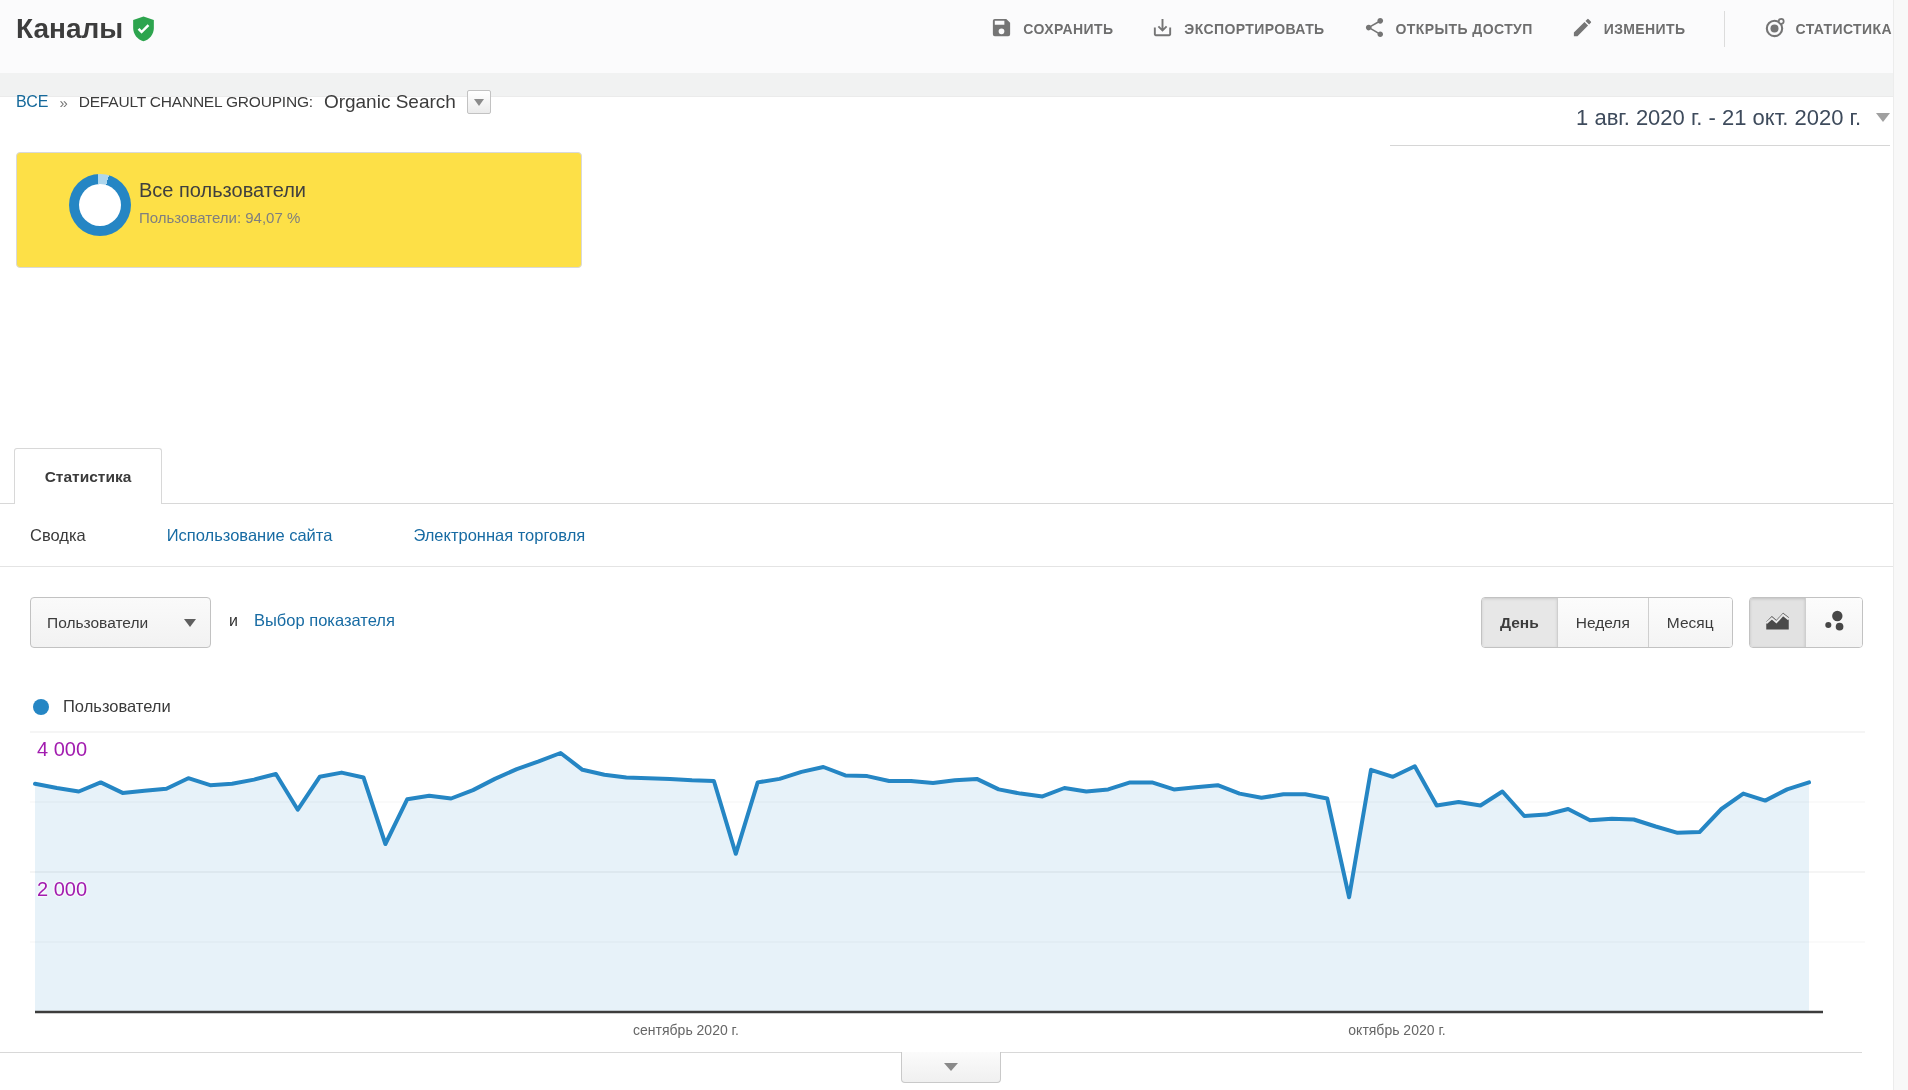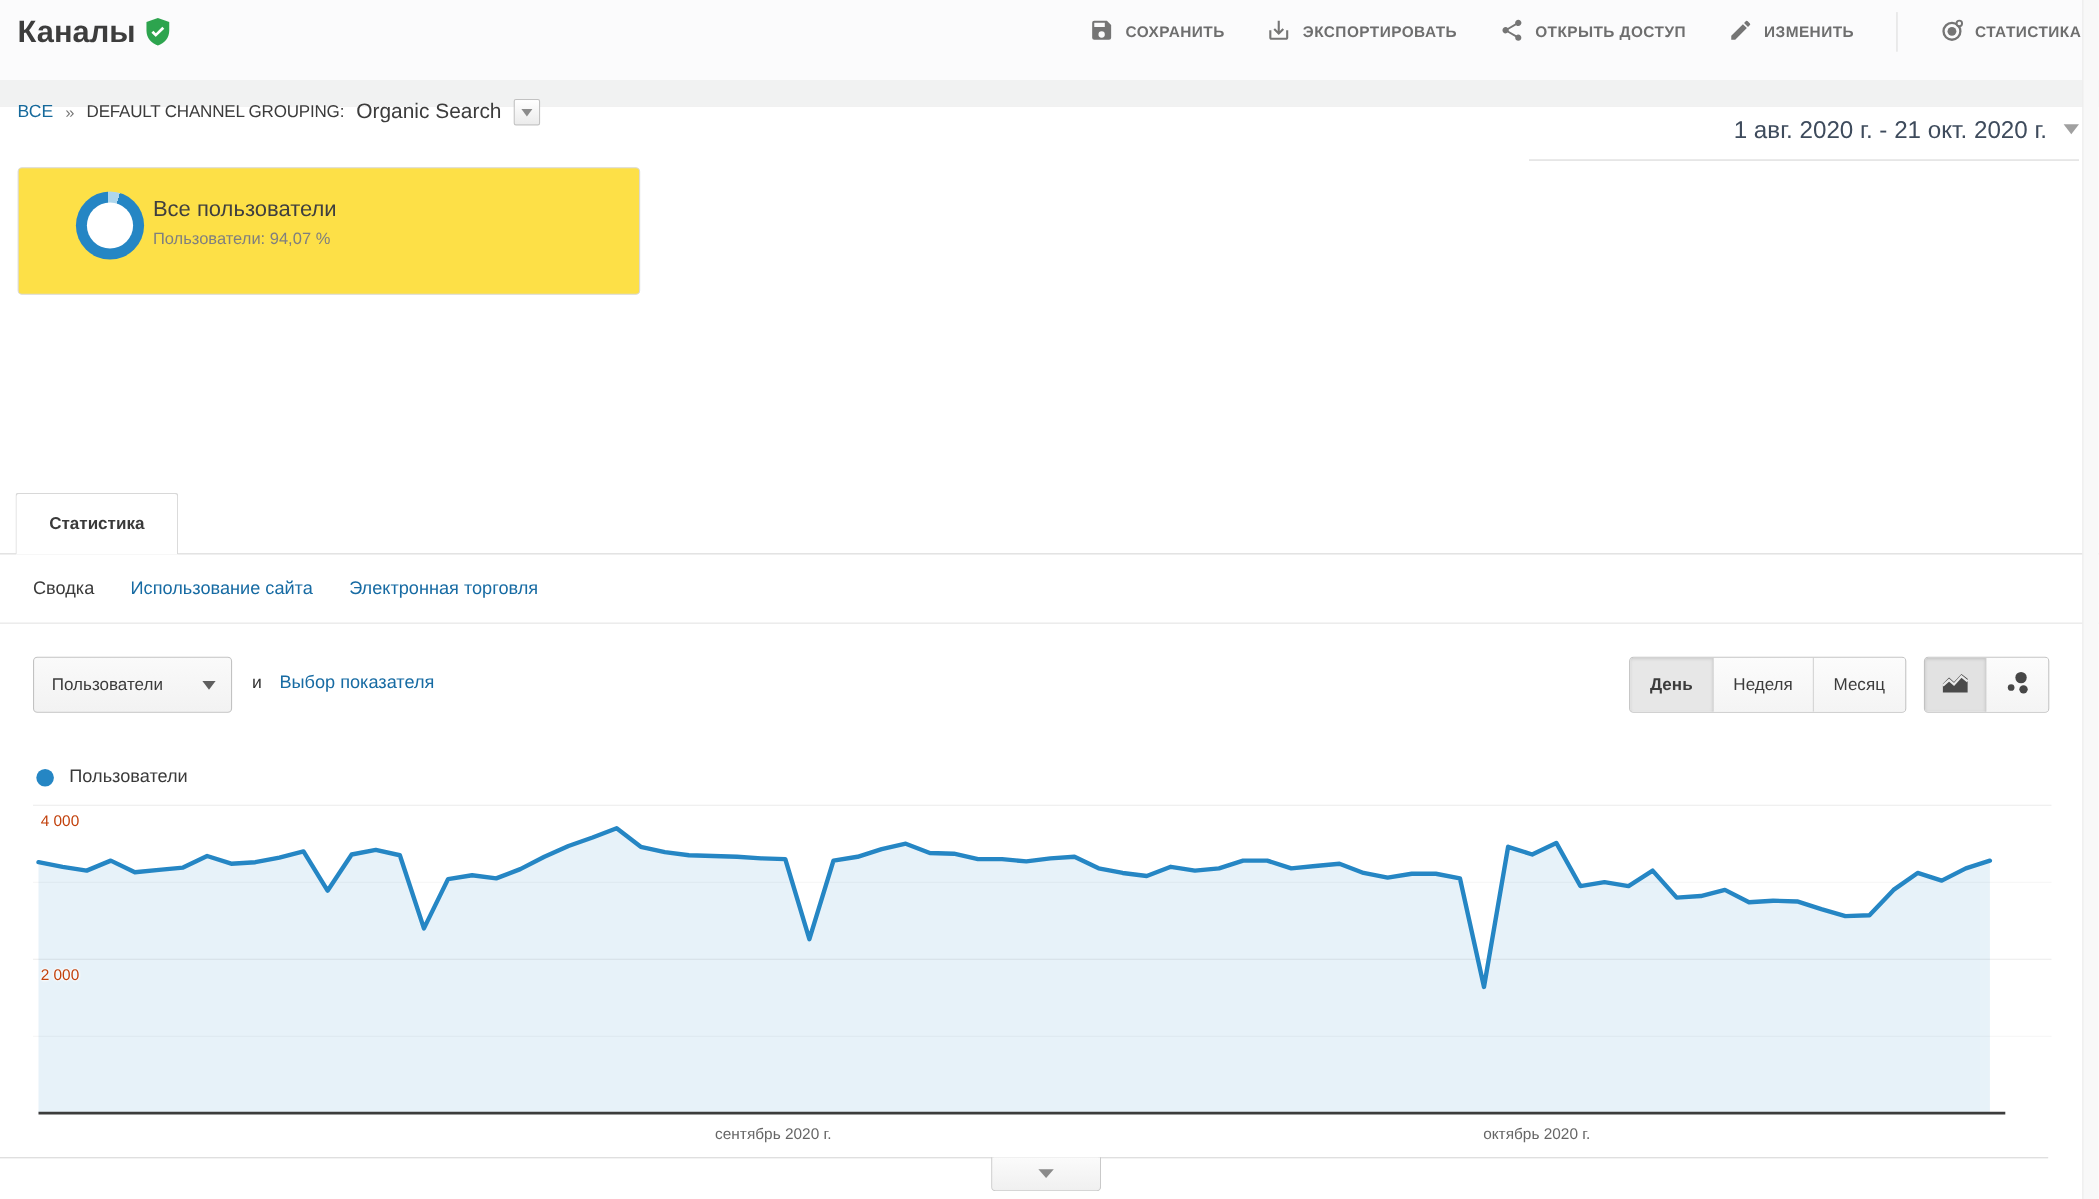--- a/index.html
+++ b/index.html
@@ -52,21 +52,21 @@
   #add-segment-label { position:absolute; left:101px; top:44px; font-size:20px; color:#878787; }
 
   
   #tab-line { position:absolute; left:0; top:503px; width:1908px; height:1px; background:#d8d8d8; }
   #main-tab { position:absolute; left:14px; top:448px; width:148px; height:56px; background:#fff;
     border:1px solid #d8d8d8; border-bottom:none; border-radius:3px 3px 0 0; z-index:2;
     display:flex; align-items:center; justify-content:center; font-size:15.5px; font-weight:700; color:#3a3a3a; }
   #subnav { position:absolute; left:0; top:504px; width:1908px; height:63px;
     border-bottom:1px solid #e4e4e4; display:flex; align-items:center; padding-left:30px; gap:33px; }
   .subnav-item { font-size:16.5px; color:#3a3a3a; cursor:pointer; }
-  .subnav-link { font-size:16.5px; color:#176ba3; cursor:pointer; }
+  .subnav-link { font-size:16.5px; color:#176ba3; cursor:pointer;margin-left:48px; }
 
   
   #metric-btn { position:absolute; left:30px; top:597px; width:181px; height:51px;
     border:1px solid #c2c2c2; border-radius:4px; background:linear-gradient(#fafafa,#f2f2f2);
     display:flex; align-items:center; justify-content:space-between; padding:0 14px 0 16px;
     font-size:15.5px; color:#3c3c3c; cursor:pointer; }
   .small-caret { width:0; height:0; border-left:6px solid transparent; border-right:6px solid transparent;
     border-top:8px solid #5f5f5f; }
   #conj { position:absolute; left:229px; top:612px; font-size:16px; color:#333; }
   #metric-link { position:absolute; left:254px; top:611px; font-size:16.5px; color:#176ba3; cursor:pointer; }
@@ -85,21 +85,21 @@
     background:linear-gradient(#fcfcfc,#f4f4f4); }
   .ct-btn.active { background:#e2e2e2; box-shadow:inset 0 1px 3px rgba(0,0,0,.15); border-right:1px solid #cfcfcf; }
 
   
   #legend { position:absolute; left:33px; top:697px; display:flex; align-items:center; gap:14px; }
   #legend-dot { width:16px; height:16px; border-radius:50%; background:#2586c4; }
   #legend-label { font-size:16.5px; color:#3a3a3a; }
 
   #chart { position:absolute; left:0; top:710px; width:1908px; height:355px; }
   #chart svg { position:absolute; left:0; top:0; }
-  .ylabel { position:absolute; left:37px; font-size:14px; color:#c2410c;
+  .ylabel { position:absolute; left:37px; font-size:20px; color:#a21caf;
     text-shadow:0 0 3px #fff, 0 0 3px #fff, 0 0 3px #fff; }
   #ylabel-0 { top:28px; } #ylabel-1 { top:168px; }
   .xlabel { position:absolute; top:312px; font-size:14px; color:#666; transform:translateX(-50%); white-space:nowrap; }
 
   
   #footer-divider { position:absolute; left:0; top:1052px; width:1862px; height:1px; background:#d8d8d8; }
   #expand-btn { position:absolute; left:901px; top:1052px; width:100px; height:31px;
     background:linear-gradient(#fbfbfb,#f0f0f0); border:1px solid #c9c9c9; border-top:none;
     border-radius:0 0 4px 4px; display:flex; align-items:center; justify-content:center; cursor:pointer; }
   #expand-caret { border-left:7px solid transparent; border-right:7px solid transparent; border-top:8px solid #8a8a8a; }
@@ -246,21 +246,21 @@
       <path id="area-path" d="M35,302 L35.0,73.8 L56.9,78.0 L78.8,81.5 L100.7,72.4 L122.6,82.9 L144.5,80.8 L166.4,78.7 L188.3,68.2 L210.2,75.2 L232.1,73.8 L254.0,69.6 L275.9,64.0 L297.8,99.7 L319.7,66.8 L341.6,62.6 L363.5,67.5 L385.4,134.0 L407.3,89.2 L429.2,85.7 L451.1,88.5 L473.0,80.1 L494.9,68.9 L516.8,59.1 L538.7,51.4 L560.6,43.0 L582.5,59.8 L604.4,64.7 L626.3,67.5 L648.2,68.2 L670.1,68.9 L692.0,70.3 L713.9,71.0 L735.8,143.8 L757.7,72.4 L779.6,68.9 L801.5,61.9 L823.4,57.0 L845.3,65.4 L867.2,66.1 L889.1,71.0 L911.0,71.0 L933.0,73.1 L954.9,70.3 L976.8,68.9 L998.7,79.4 L1020.6,83.6 L1042.5,86.4 L1064.4,78.0 L1086.3,81.5 L1108.2,79.4 L1130.1,72.4 L1152.0,72.4 L1173.9,79.4 L1195.8,77.3 L1217.7,75.2 L1239.6,83.6 L1261.5,87.8 L1283.4,84.3 L1305.3,84.3 L1327.2,88.5 L1349.1,187.2 L1371.0,59.8 L1392.9,66.8 L1414.8,56.3 L1436.7,95.5 L1458.6,92.0 L1480.5,95.5 L1502.4,81.5 L1524.3,106.0 L1546.2,104.6 L1568.1,99.0 L1590.0,110.2 L1611.9,108.8 L1633.8,109.5 L1655.7,116.5 L1677.6,122.8 L1699.5,122.1 L1721.4,99.0 L1743.3,83.6 L1765.2,90.6 L1787.1,79.4 L1809.0,72.4 L1809,302 Z" fill="rgba(37,134,196,0.11)"></path>
       <line x1="30" y1="22" x2="1865" y2="22" stroke="rgba(0,0,0,0.08)" stroke-width="1"></line>
       <line x1="30" y1="92" x2="1865" y2="92" stroke="rgba(0,0,0,0.045)" stroke-width="1"></line>
       <line x1="30" y1="162" x2="1865" y2="162" stroke="rgba(0,0,0,0.08)" stroke-width="1"></line>
       <line x1="30" y1="232" x2="1865" y2="232" stroke="rgba(0,0,0,0.045)" stroke-width="1"></line>
       <polyline id="line-path" points="35.0,73.8 56.9,78.0 78.8,81.5 100.7,72.4 122.6,82.9 144.5,80.8 166.4,78.7 188.3,68.2 210.2,75.2 232.1,73.8 254.0,69.6 275.9,64.0 297.8,99.7 319.7,66.8 341.6,62.6 363.5,67.5 385.4,134.0 407.3,89.2 429.2,85.7 451.1,88.5 473.0,80.1 494.9,68.9 516.8,59.1 538.7,51.4 560.6,43.0 582.5,59.8 604.4,64.7 626.3,67.5 648.2,68.2 670.1,68.9 692.0,70.3 713.9,71.0 735.8,143.8 757.7,72.4 779.6,68.9 801.5,61.9 823.4,57.0 845.3,65.4 867.2,66.1 889.1,71.0 911.0,71.0 933.0,73.1 954.9,70.3 976.8,68.9 998.7,79.4 1020.6,83.6 1042.5,86.4 1064.4,78.0 1086.3,81.5 1108.2,79.4 1130.1,72.4 1152.0,72.4 1173.9,79.4 1195.8,77.3 1217.7,75.2 1239.6,83.6 1261.5,87.8 1283.4,84.3 1305.3,84.3 1327.2,88.5 1349.1,187.2 1371.0,59.8 1392.9,66.8 1414.8,56.3 1436.7,95.5 1458.6,92.0 1480.5,95.5 1502.4,81.5 1524.3,106.0 1546.2,104.6 1568.1,99.0 1590.0,110.2 1611.9,108.8 1633.8,109.5 1655.7,116.5 1677.6,122.8 1699.5,122.1 1721.4,99.0 1743.3,83.6 1765.2,90.6 1787.1,79.4 1809.0,72.4" fill="none" stroke="#2586c4" stroke-width="4" stroke-linejoin="round" stroke-linecap="round"></polyline>
       <line x1="35" y1="302" x2="1823" y2="302" stroke="#3c3c3c" stroke-width="2.5"></line>
     </svg>
     <div class="ylabel" id="ylabel-0">4 000</div>
     <div class="ylabel" id="ylabel-1">2 000</div>
-    <div class="xlabel" style="left: 703px;">сентябрь 2020 г.</div>
+    <div class="xlabel" style="left: 686px;">сентябрь 2020 г.</div>
     <div class="xlabel" style="left: 1397px;">октябрь 2020 г.</div>
   </div>
 
   <div id="footer-divider"></div>
   <div id="expand-btn">
     <span id="expand-caret" class="caret"></span>
   </div>
 
   <div id="scrollbar-track"></div>
 </div>

